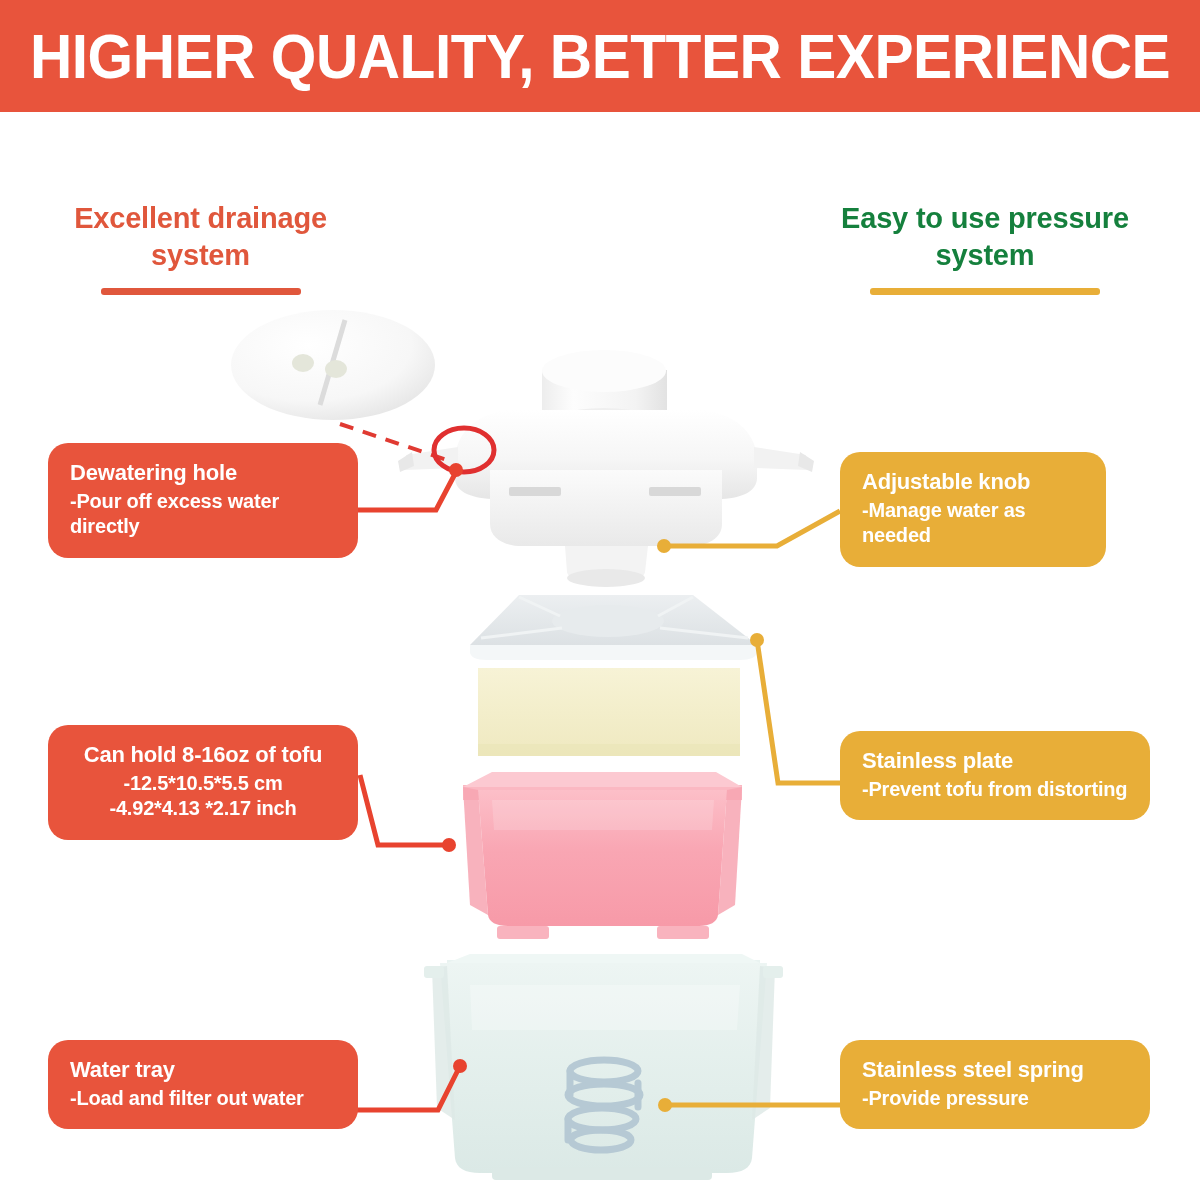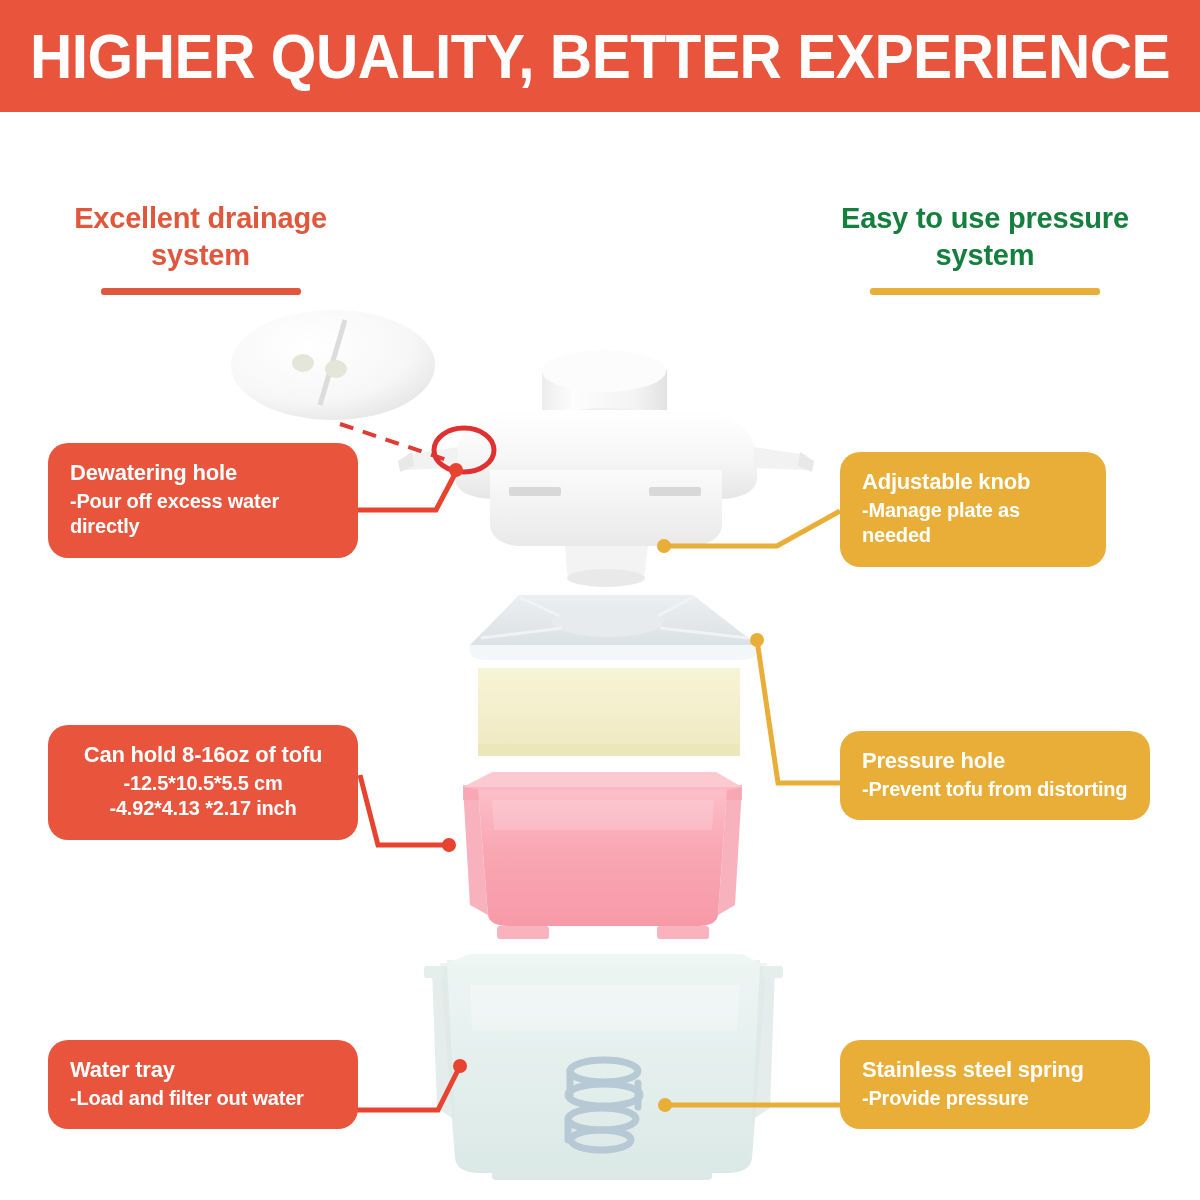--- a/index.html
+++ b/index.html
@@ -257,25 +257,25 @@
 -4.92*4.13 *2.17 inch</div>
   </div>
 
   <div class="card card-red" id="card-watertray">
     <div class="c-title">Water tray</div>
     <div class="c-body">-Load and filter out water</div>
   </div>
 
   <div class="card card-yellow" id="card-knob">
     <div class="c-title">Adjustable knob</div>
-    <div class="c-body">-Manage plate as needed</div>
+    <div class="c-body">-Manage water as needed</div>
   </div>
 
   <div class="card card-yellow" id="card-plate">
-    <div class="c-title">Pressure hole</div>
+    <div class="c-title">Stainless plate</div>
     <div class="c-body">-Prevent tofu from distorting</div>
   </div>
 
   <div class="card card-yellow" id="card-spring">
     <div class="c-title">Stainless steel spring</div>
     <div class="c-body">-Provide pressure</div>
   </div>
 
 </div>
 

